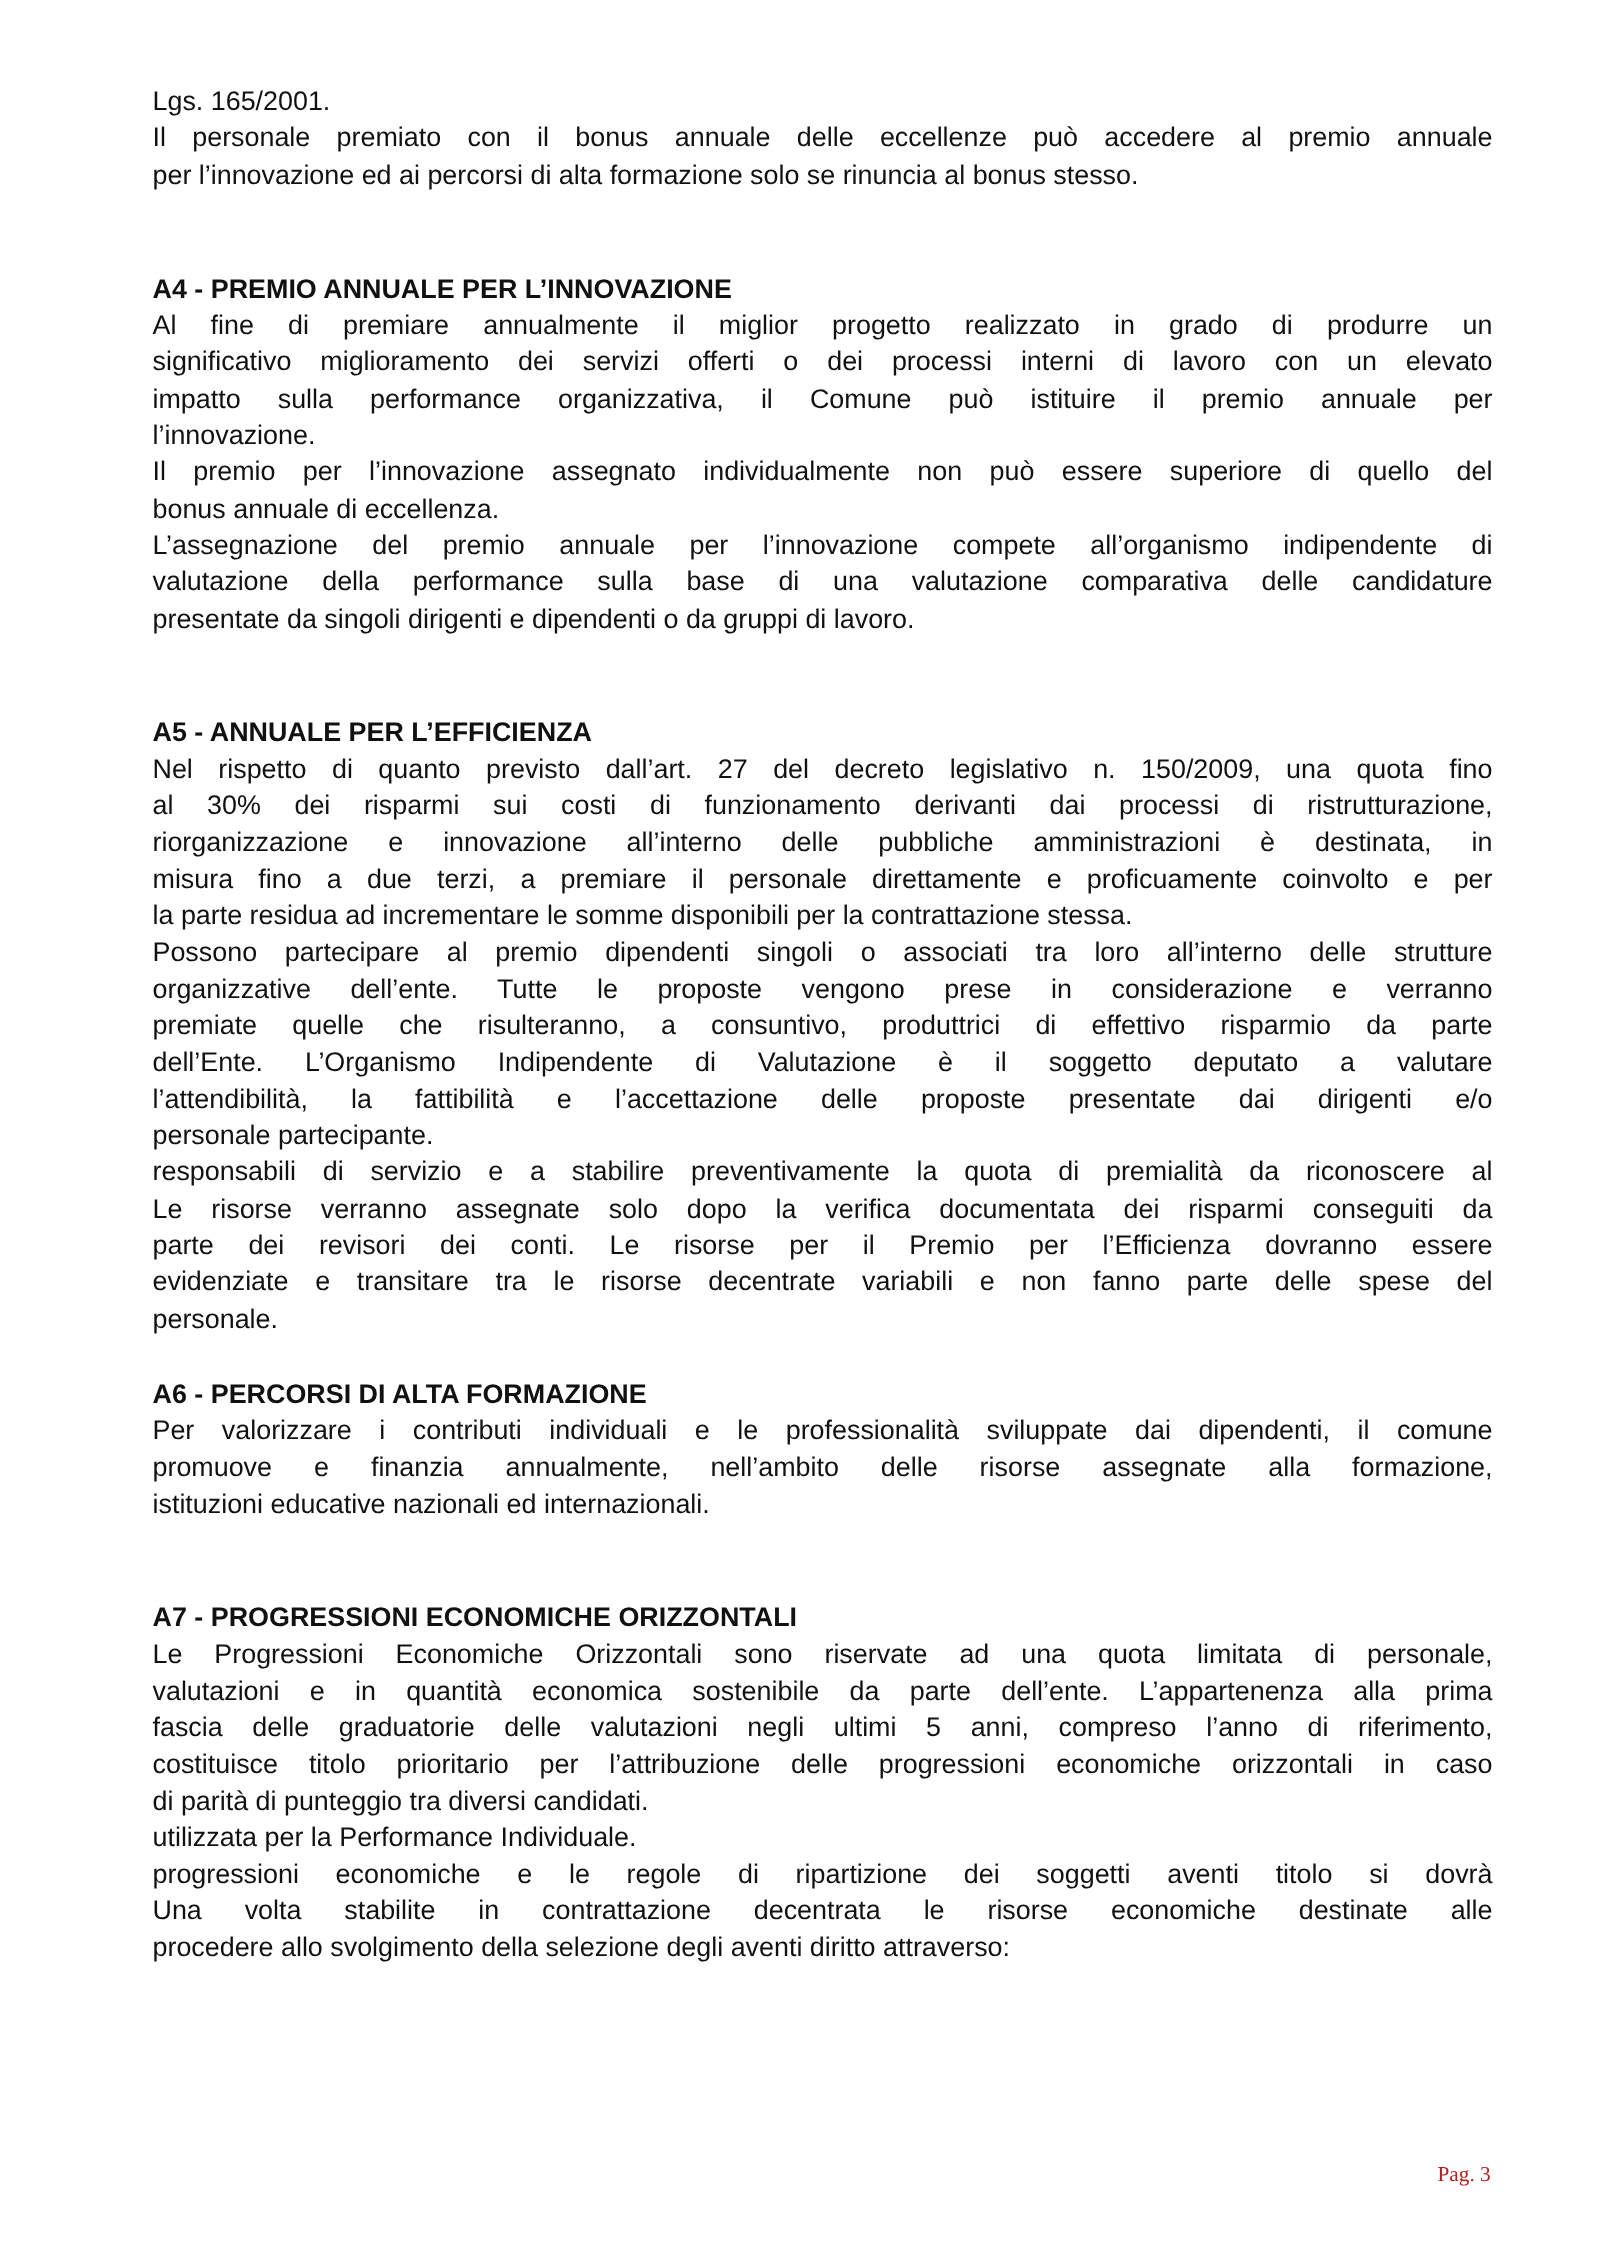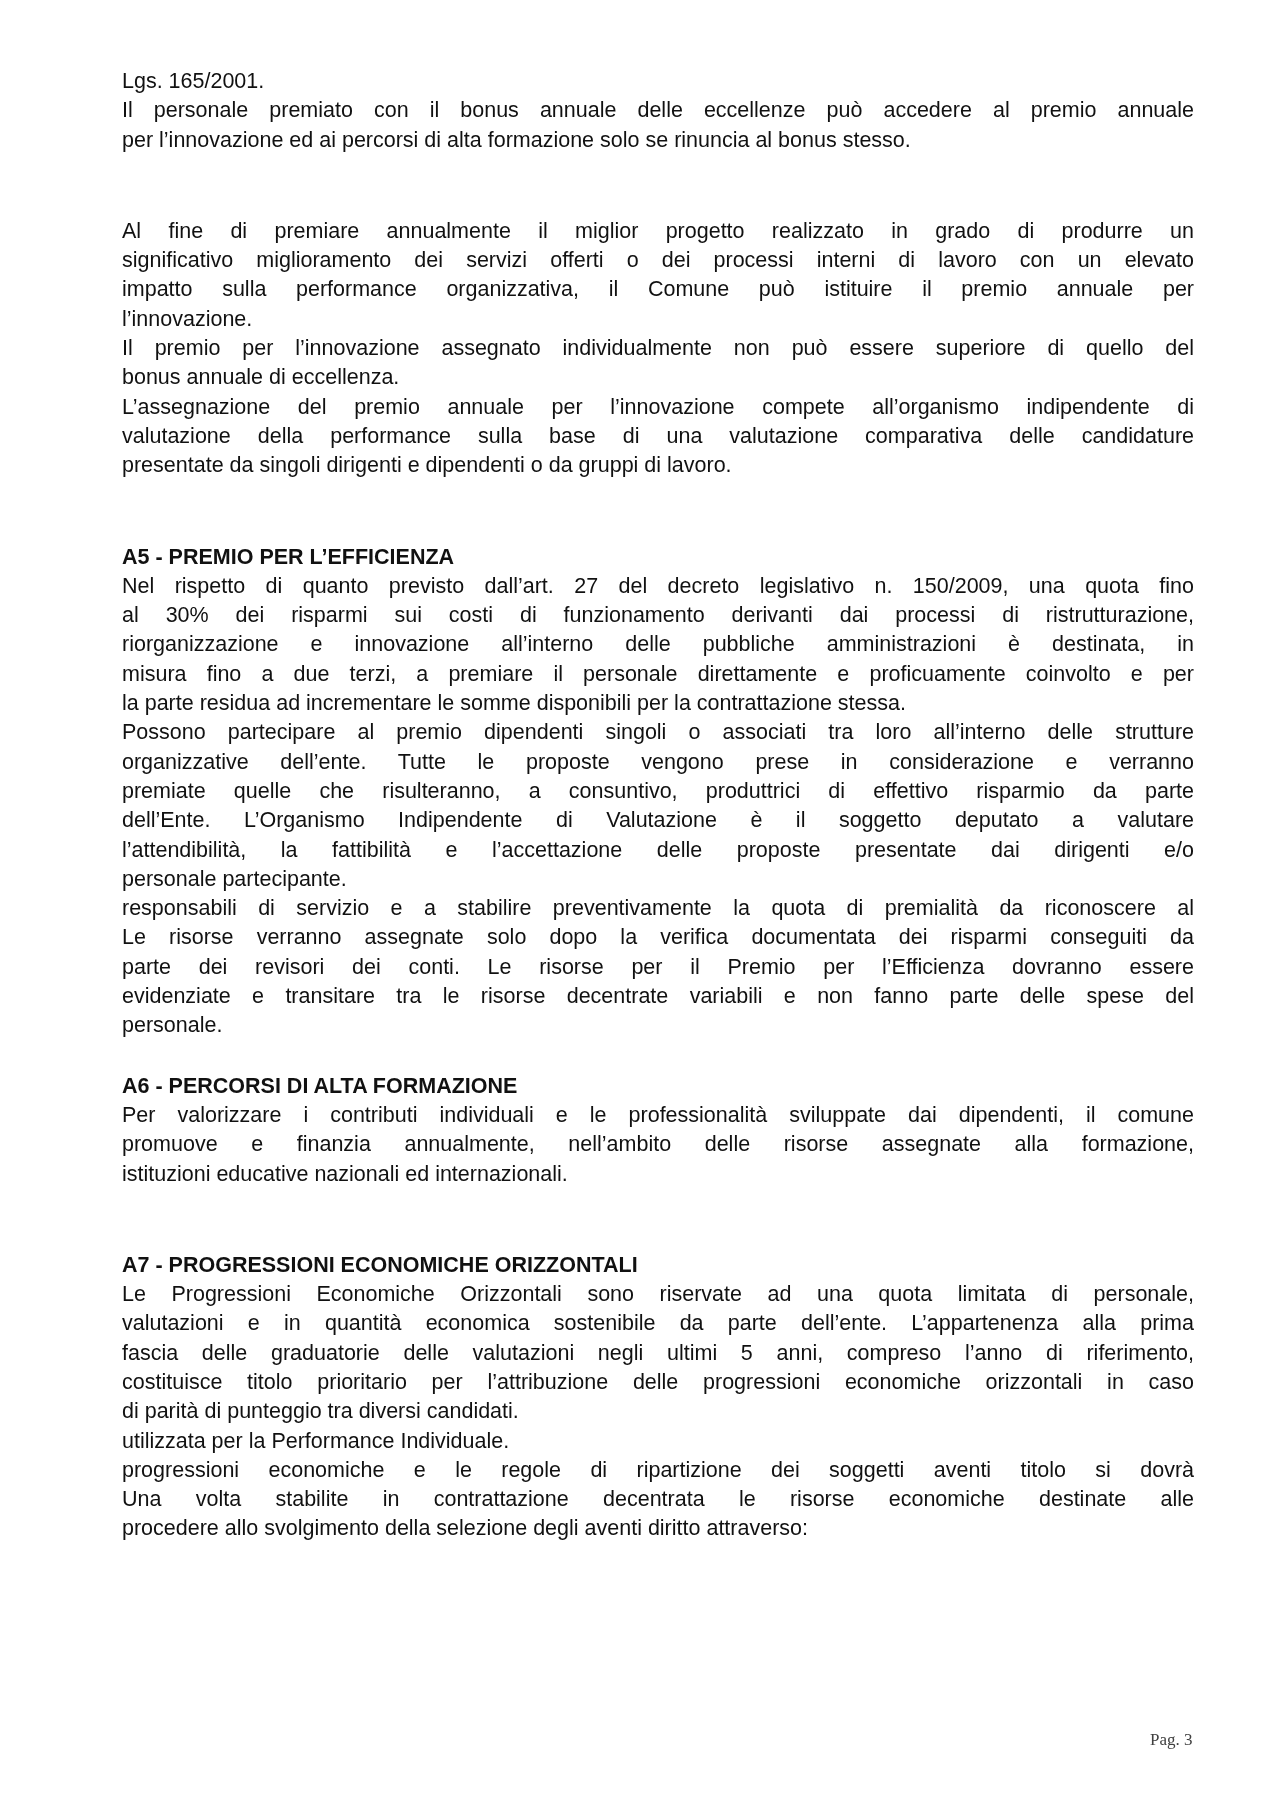--- a/index.html
+++ b/index.html
@@ -9,53 +9,54 @@
     position: absolute; left: 122px; top: 67px; width: 1072px;
     font-family: "Liberation Sans", sans-serif; font-size: 21.5px; color: #111;
   }
   .line { height: 29.3px; line-height: 29.3px; white-space: nowrap; }
   .line.j { text-align: justify; text-align-last: justify; }
   .line.h { font-weight: bold; }
   .gap1 { height: 31px; }
   .gap2 { height: 62px; }
   .pagenum {
     position: absolute; left: 1150px; top: 1730px;
-    font-family: "Liberation Serif", serif; font-size: 17px; color: #404040;
+    font-family: "Liberation Serif", serif; font-size: 17px; color: #b91c1c;
   }
 </style>
 </head>
 <body>
 
 <div class="page">
   <div class="content">
 
     <div>
       <div class="line">Lgs. 165/2001.</div>
       <div class="line j">Il personale premiato con il bonus annuale delle eccellenze può accedere al premio annuale</div>
       <div class="line">per l’innovazione ed ai percorsi di alta formazione solo se rinuncia al bonus stesso.</div>
     </div>
 
     <div class="gap2"></div>
 
     <div>
+      <div class="line h">A4 - PREMIO ANNUALE PER L’INNOVAZIONE</div>
       <div class="line j">Al fine di premiare annualmente il miglior progetto realizzato in grado di produrre un</div>
       <div class="line j">significativo miglioramento dei servizi offerti o dei processi interni di lavoro con un elevato</div>
       <div class="line j">impatto sulla performance organizzativa, il Comune può istituire il premio annuale per</div>
       <div class="line">l’innovazione.</div>
       <div class="line j">Il premio per l’innovazione assegnato individualmente non può essere superiore di quello del</div>
       <div class="line">bonus annuale di eccellenza.</div>
       <div class="line j">L’assegnazione del premio annuale per l’innovazione compete all’organismo indipendente di</div>
       <div class="line j">valutazione della performance sulla base di una valutazione comparativa delle candidature</div>
       <div class="line">presentate da singoli dirigenti e dipendenti o da gruppi di lavoro.</div>
     </div>
 
     <div class="gap2"></div>
 
     <div>
-      <div class="line h">A5 - PREMIO PER L’EFFICIENZA</div>
+      <div class="line h">A5 - ANNUALE PER L’EFFICIENZA</div>
       <div class="line j">Nel rispetto di quanto previsto dall’art. 27 del decreto legislativo n. 150/2009, una quota fino</div>
       <div class="line j">al 30% dei risparmi sui costi di funzionamento derivanti dai processi di ristrutturazione,</div>
       <div class="line j">riorganizzazione e innovazione all’interno delle pubbliche amministrazioni è destinata, in</div>
       <div class="line j">misura fino a due terzi, a premiare il personale direttamente e proficuamente coinvolto e per</div>
       <div class="line">la parte residua ad incrementare le somme disponibili per la contrattazione stessa.</div>
       <div class="line j">Possono partecipare al premio dipendenti singoli o associati tra loro all’interno delle strutture</div>
       <div class="line j">organizzative dell’ente. Tutte le proposte vengono prese in considerazione  e verranno</div>
       <div class="line j">premiate quelle che risulteranno, a consuntivo, produttrici di effettivo risparmio da parte</div>
       <div class="line j">dell’Ente. L’Organismo Indipendente di Valutazione è il soggetto deputato a valutare</div>
       <div class="line j">l’attendibilità, la fattibilità e l’accettazione delle proposte presentate dai dirigenti e/o</div>

